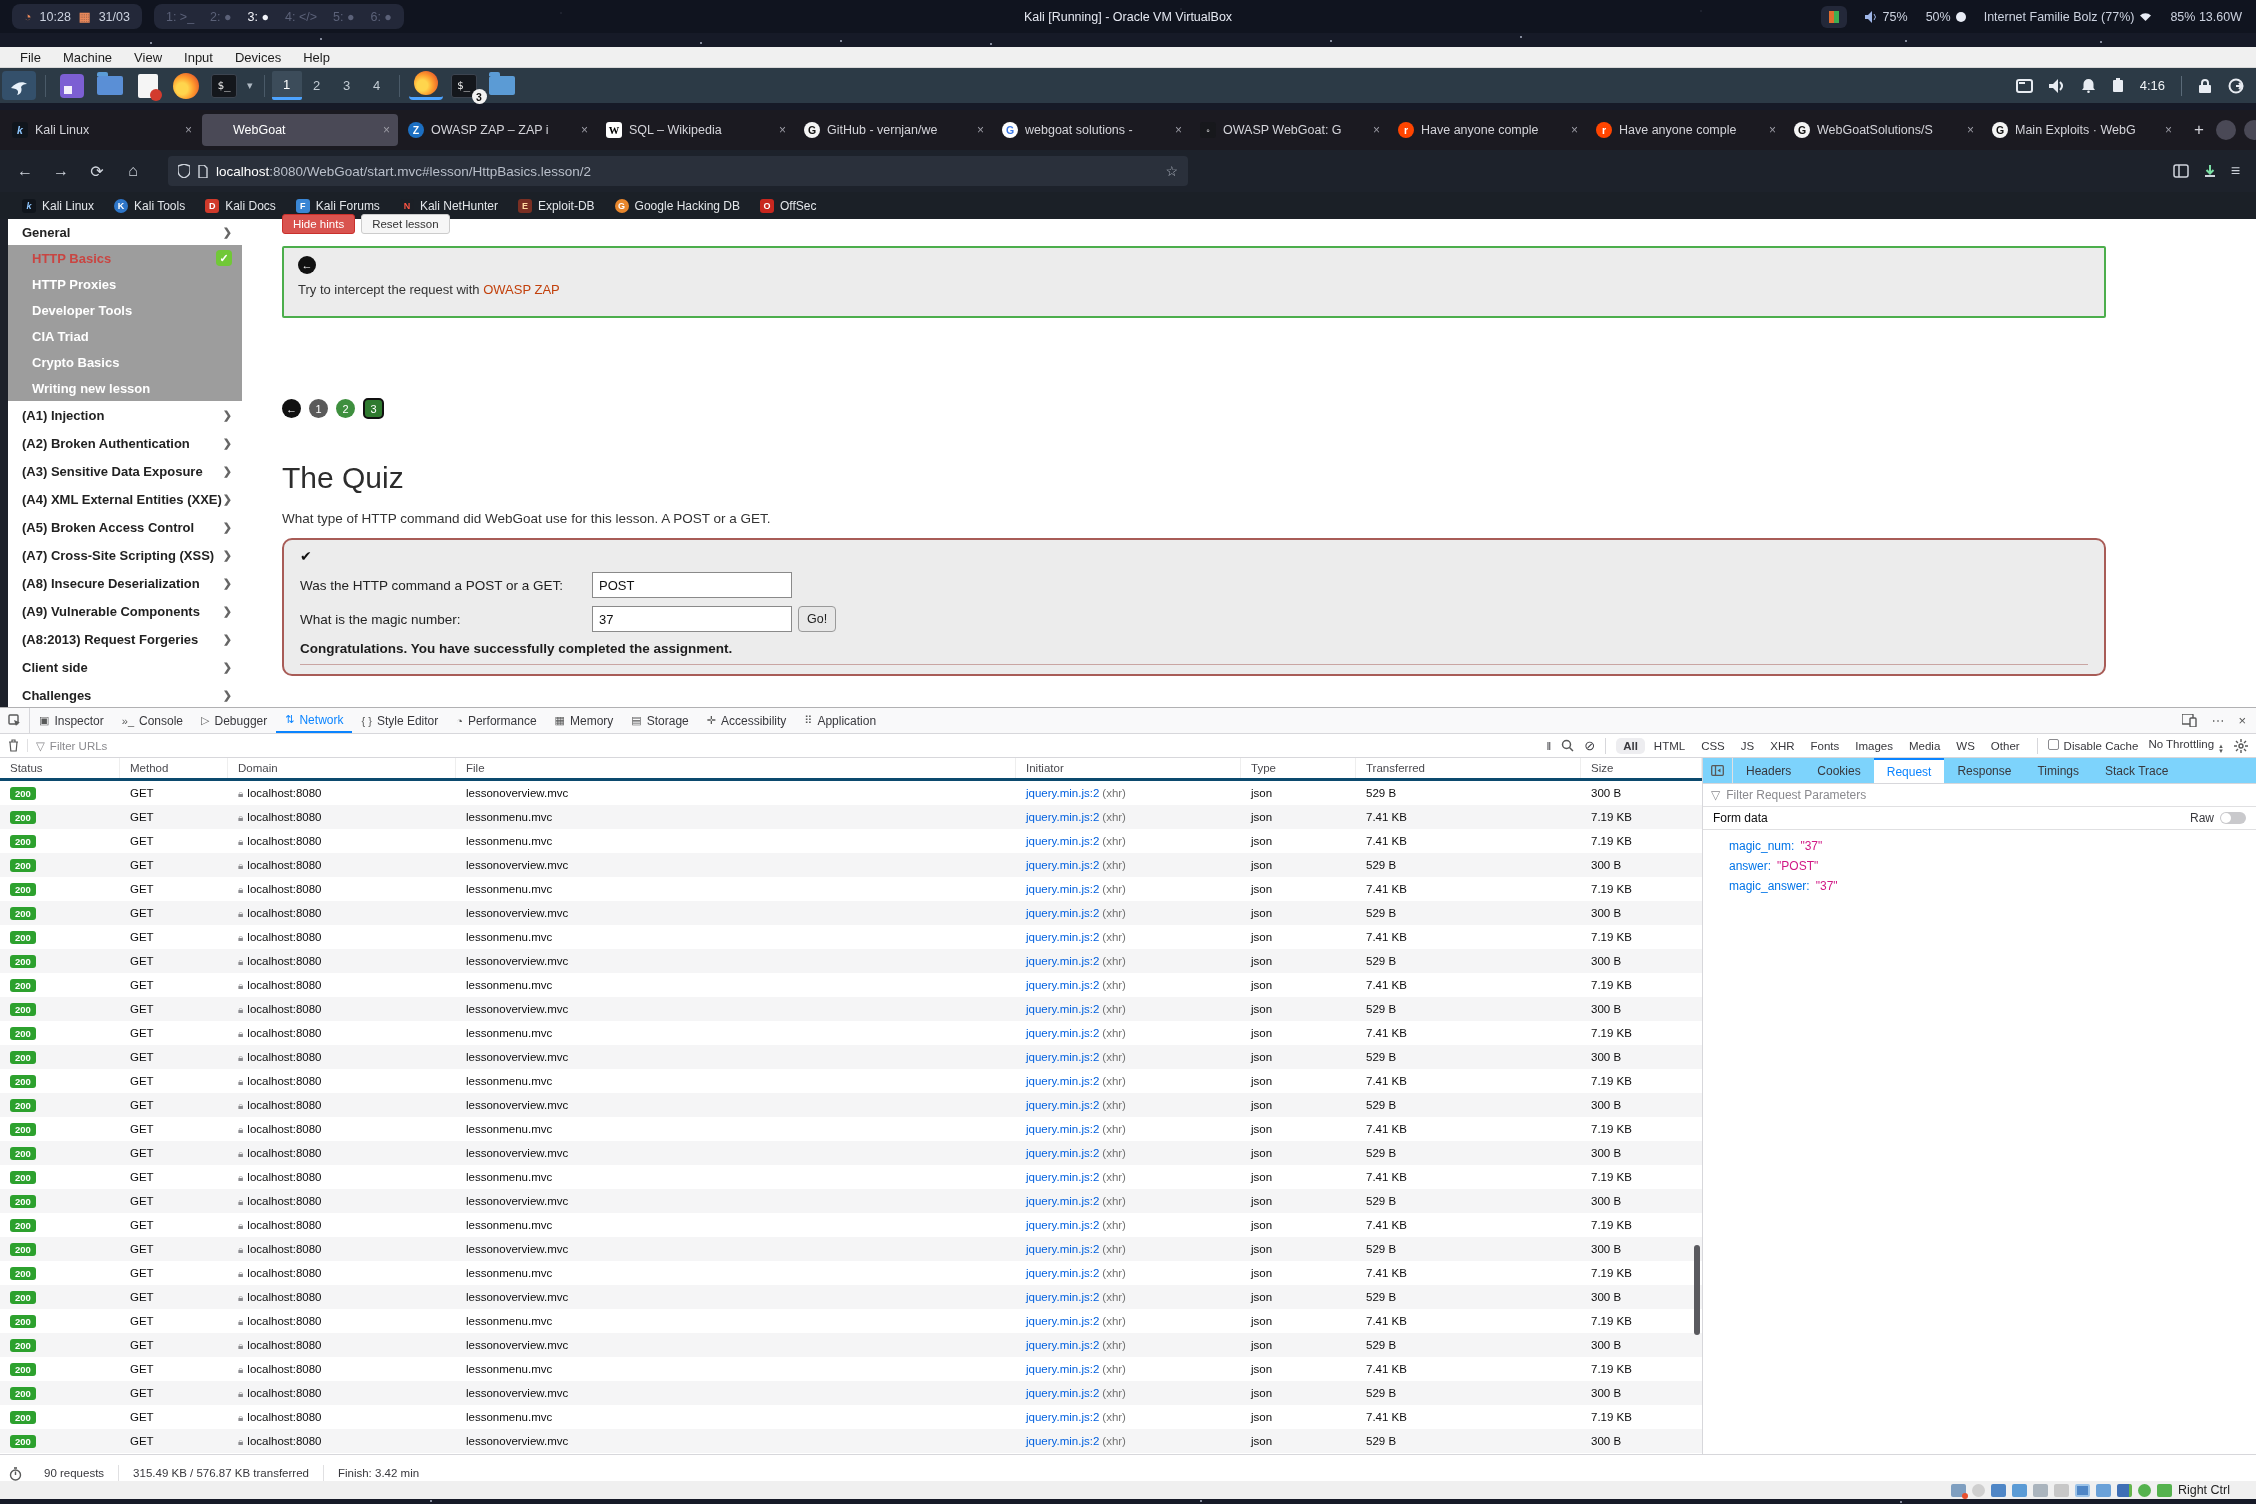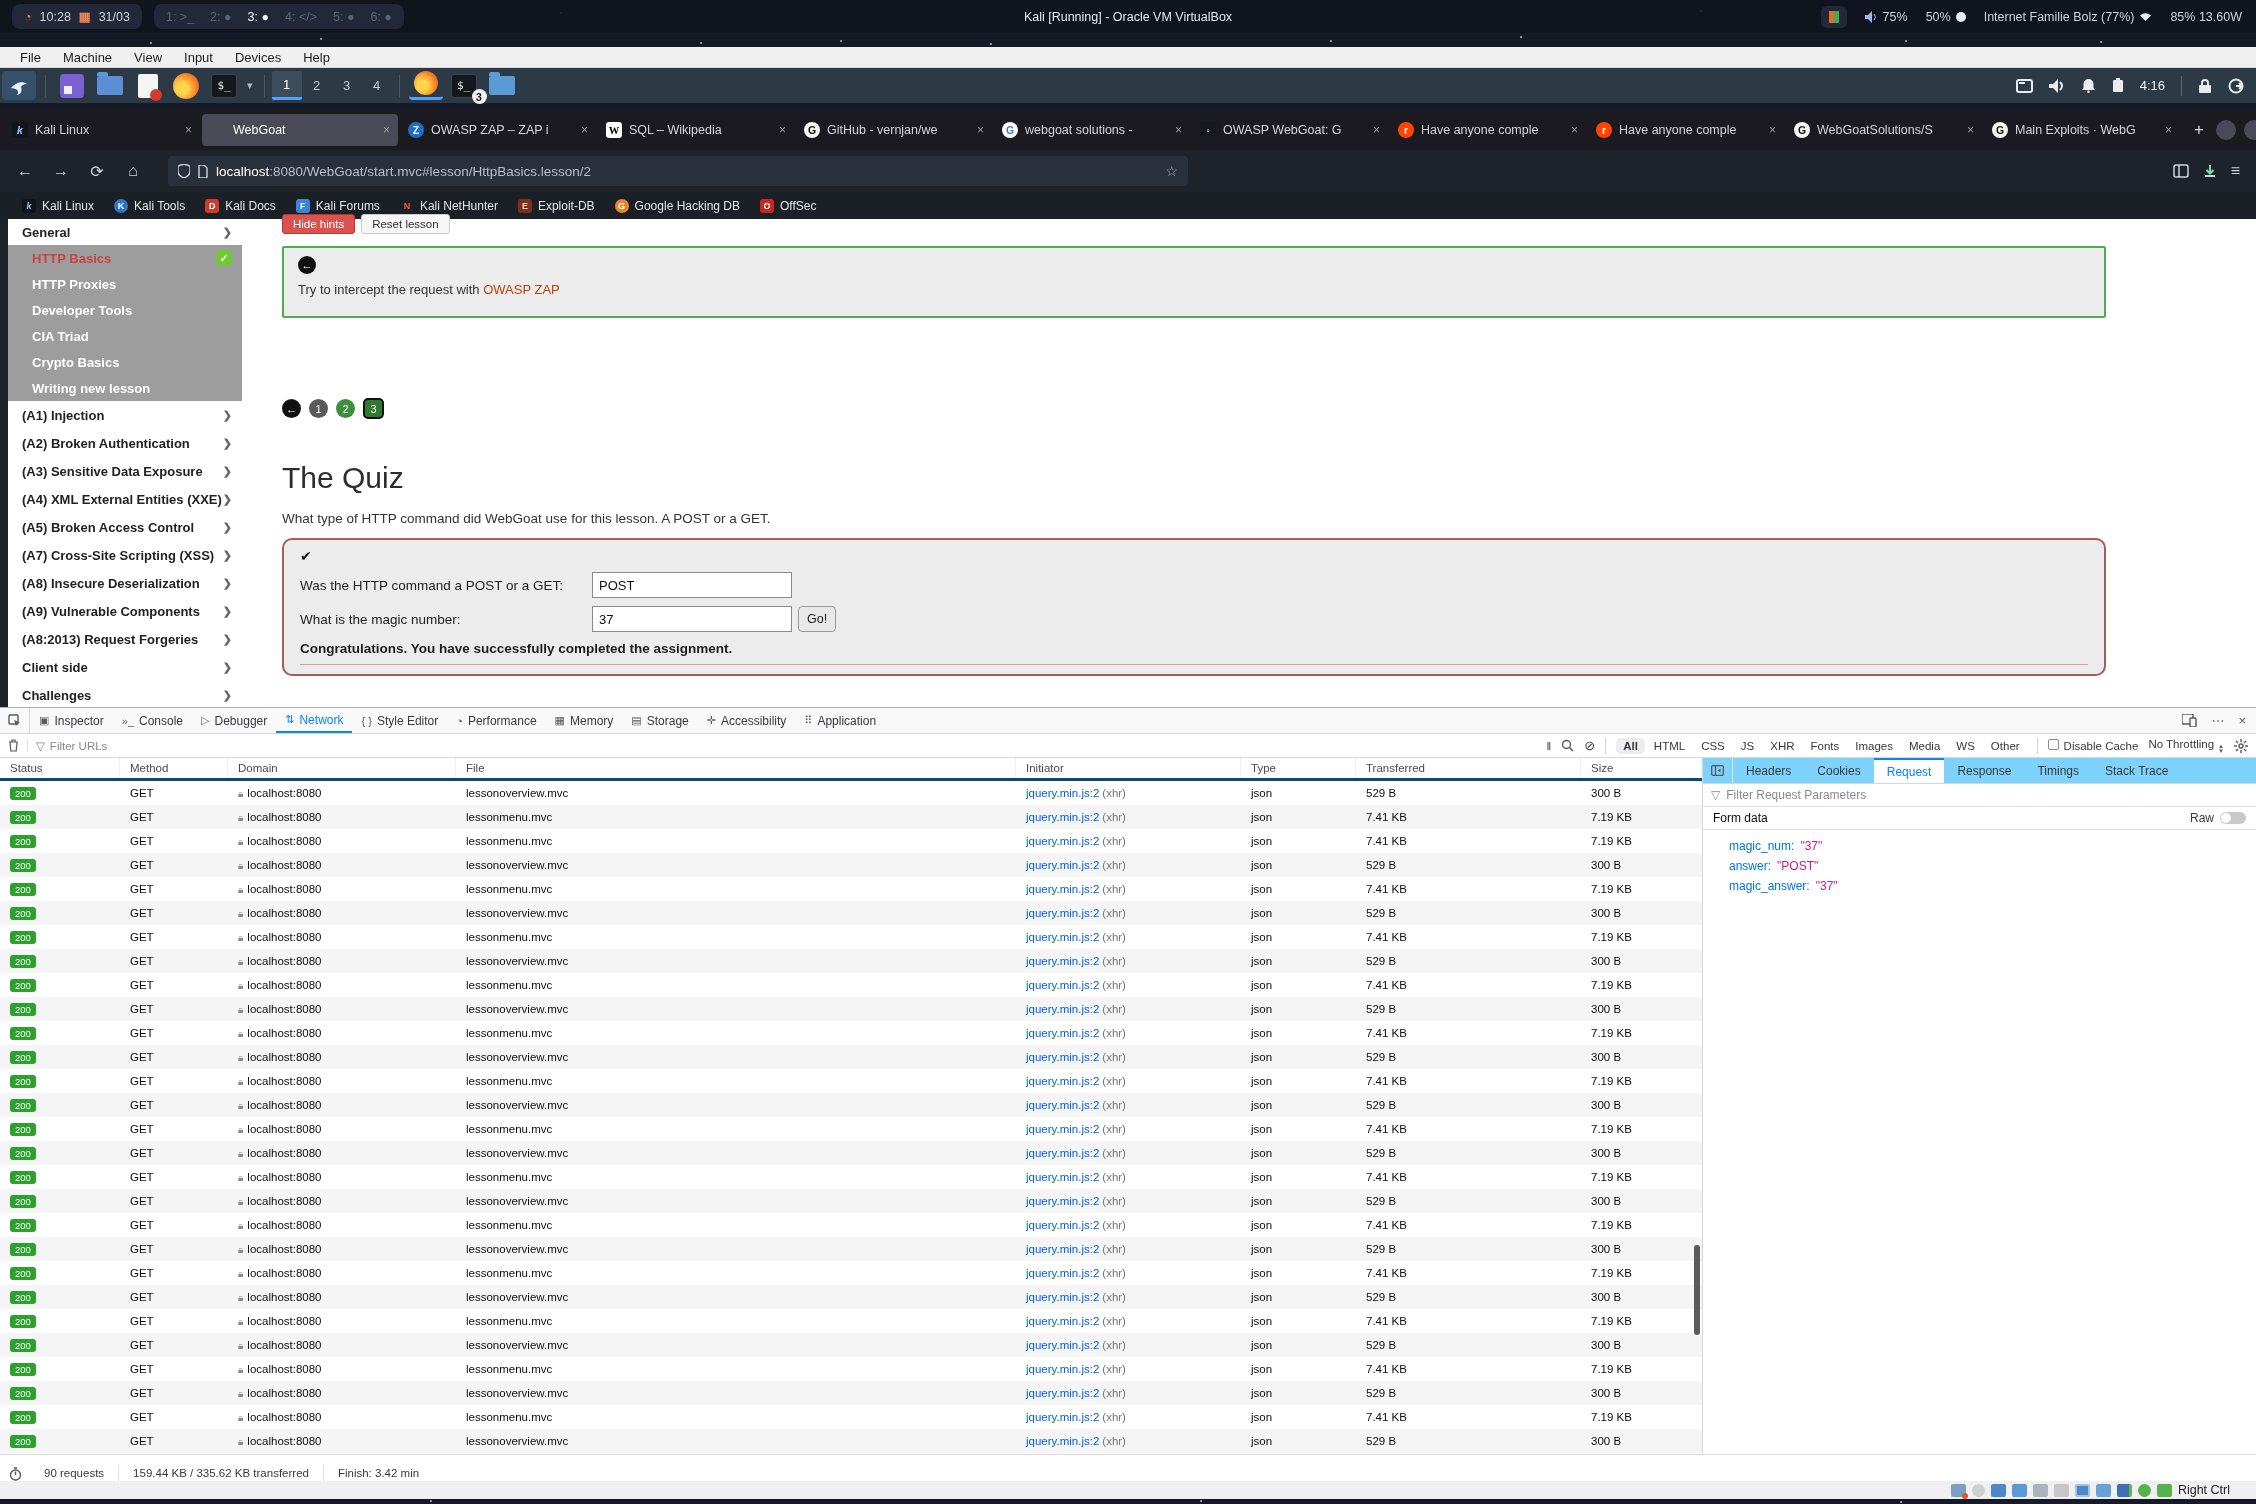--- a/index.html
+++ b/index.html
@@ -162,21 +162,21 @@
 
   .dt-main { position:relative; height:696px; display:flex; }
   .net-table { width:1702px; position:relative; }
   .nt-head { display:grid; grid-template-columns:120px 108px 228px 560px 225px 115px 225px 121px; height:23px;
     align-items:center; border-bottom:3px solid #0c4a6e; color:#4a4a4f; font-size:11.5px; }
   .nt-head div { padding-left:10px; border-right:1px solid #eee; height:100%; display:flex; align-items:center; }
   .nt-row { display:grid; grid-template-columns:120px 108px 228px 560px 225px 115px 225px 121px; height:24px;
     align-items:center; font-size:11.5px; color:#0c0c0d; }
   .nt-row.r-odd { background:#f5f5f6; }
   .nt-row div { padding-left:10px; overflow:hidden; white-space:nowrap; }
-  .st-badge { display:inline-block; background:#2da12e; color:#fff; font-size:9.5px; font-weight:normal;
+  .st-badge { display:inline-block; background:#2da12e; color:#fff; font-size:9.5px; font-weight:bold;
     border-radius:3px; padding:1px 5px; }
   .lock { color:#8a8a8e; font-size:10px; margin-right:4px; }
   .init a { color:#0060df; text-decoration:none; }
   .init .sfx { color:#737373; margin-left:3px; }
   .scroll-thumb { position:absolute; right:2px; top:487px; width:6px; height:90px; background:#5a5a5f; border-radius:3px; }
 
   .req-panel { width:554px; border-left:1px solid #d7d7db; font-size:12px; }
   .rp-tabs { height:26px; background:#7dd3fc; border-bottom:1px solid #d7d7db; display:flex; align-items:stretch; }
   .rp-side { width:30px; display:flex; align-items:center; justify-content:center; color:#585959; border-right:1px solid #e0e0e2; }
   .rp-tab { display:flex; align-items:center; padding:0 13px; color:#38383d; }
@@ -1118,21 +1118,21 @@
 
   <div class="dt-status">
     <span class="dts-ic">
       <svg width="13" height="14" viewBox="0 0 13 14">
           <circle cx="6.5" cy="8" r="5" fill="none" stroke="#585959" stroke-width="1.4"></circle>
           <line x1="6.5" y1="8" x2="6.5" y2="4.5" stroke="#585959" stroke-width="1.4"></line>
           <line x1="5" y1="1" x2="8" y2="1" stroke="#585959" stroke-width="1.6"></line>
         </svg>
     </span>
     <span class="dts-seg">90 requests</span>
-    <span class="dts-seg">159.44 KB / 335.62 KB transferred</span>
+    <span class="dts-seg">315.49 KB / 576.87 KB transferred</span>
     <span class="dts-seg" style="border-right:none">Finish: 3.42 min</span>
   </div>
 </div>
 
 <div class="abs vbox-status">
   <span class="vs-ic" style="background:#7f9fc0;position:relative">
       <i style="position:absolute;right:-2px;bottom:-2px;width:6px;height:6px;border-radius:50%;background:#e8502f"></i>
     </span>
   <span class="vs-ic" style="background:#cfcfcf;border-radius:50%;width:13px"></span>
   <span class="vs-ic" style="background:#4f86c6"></span>

